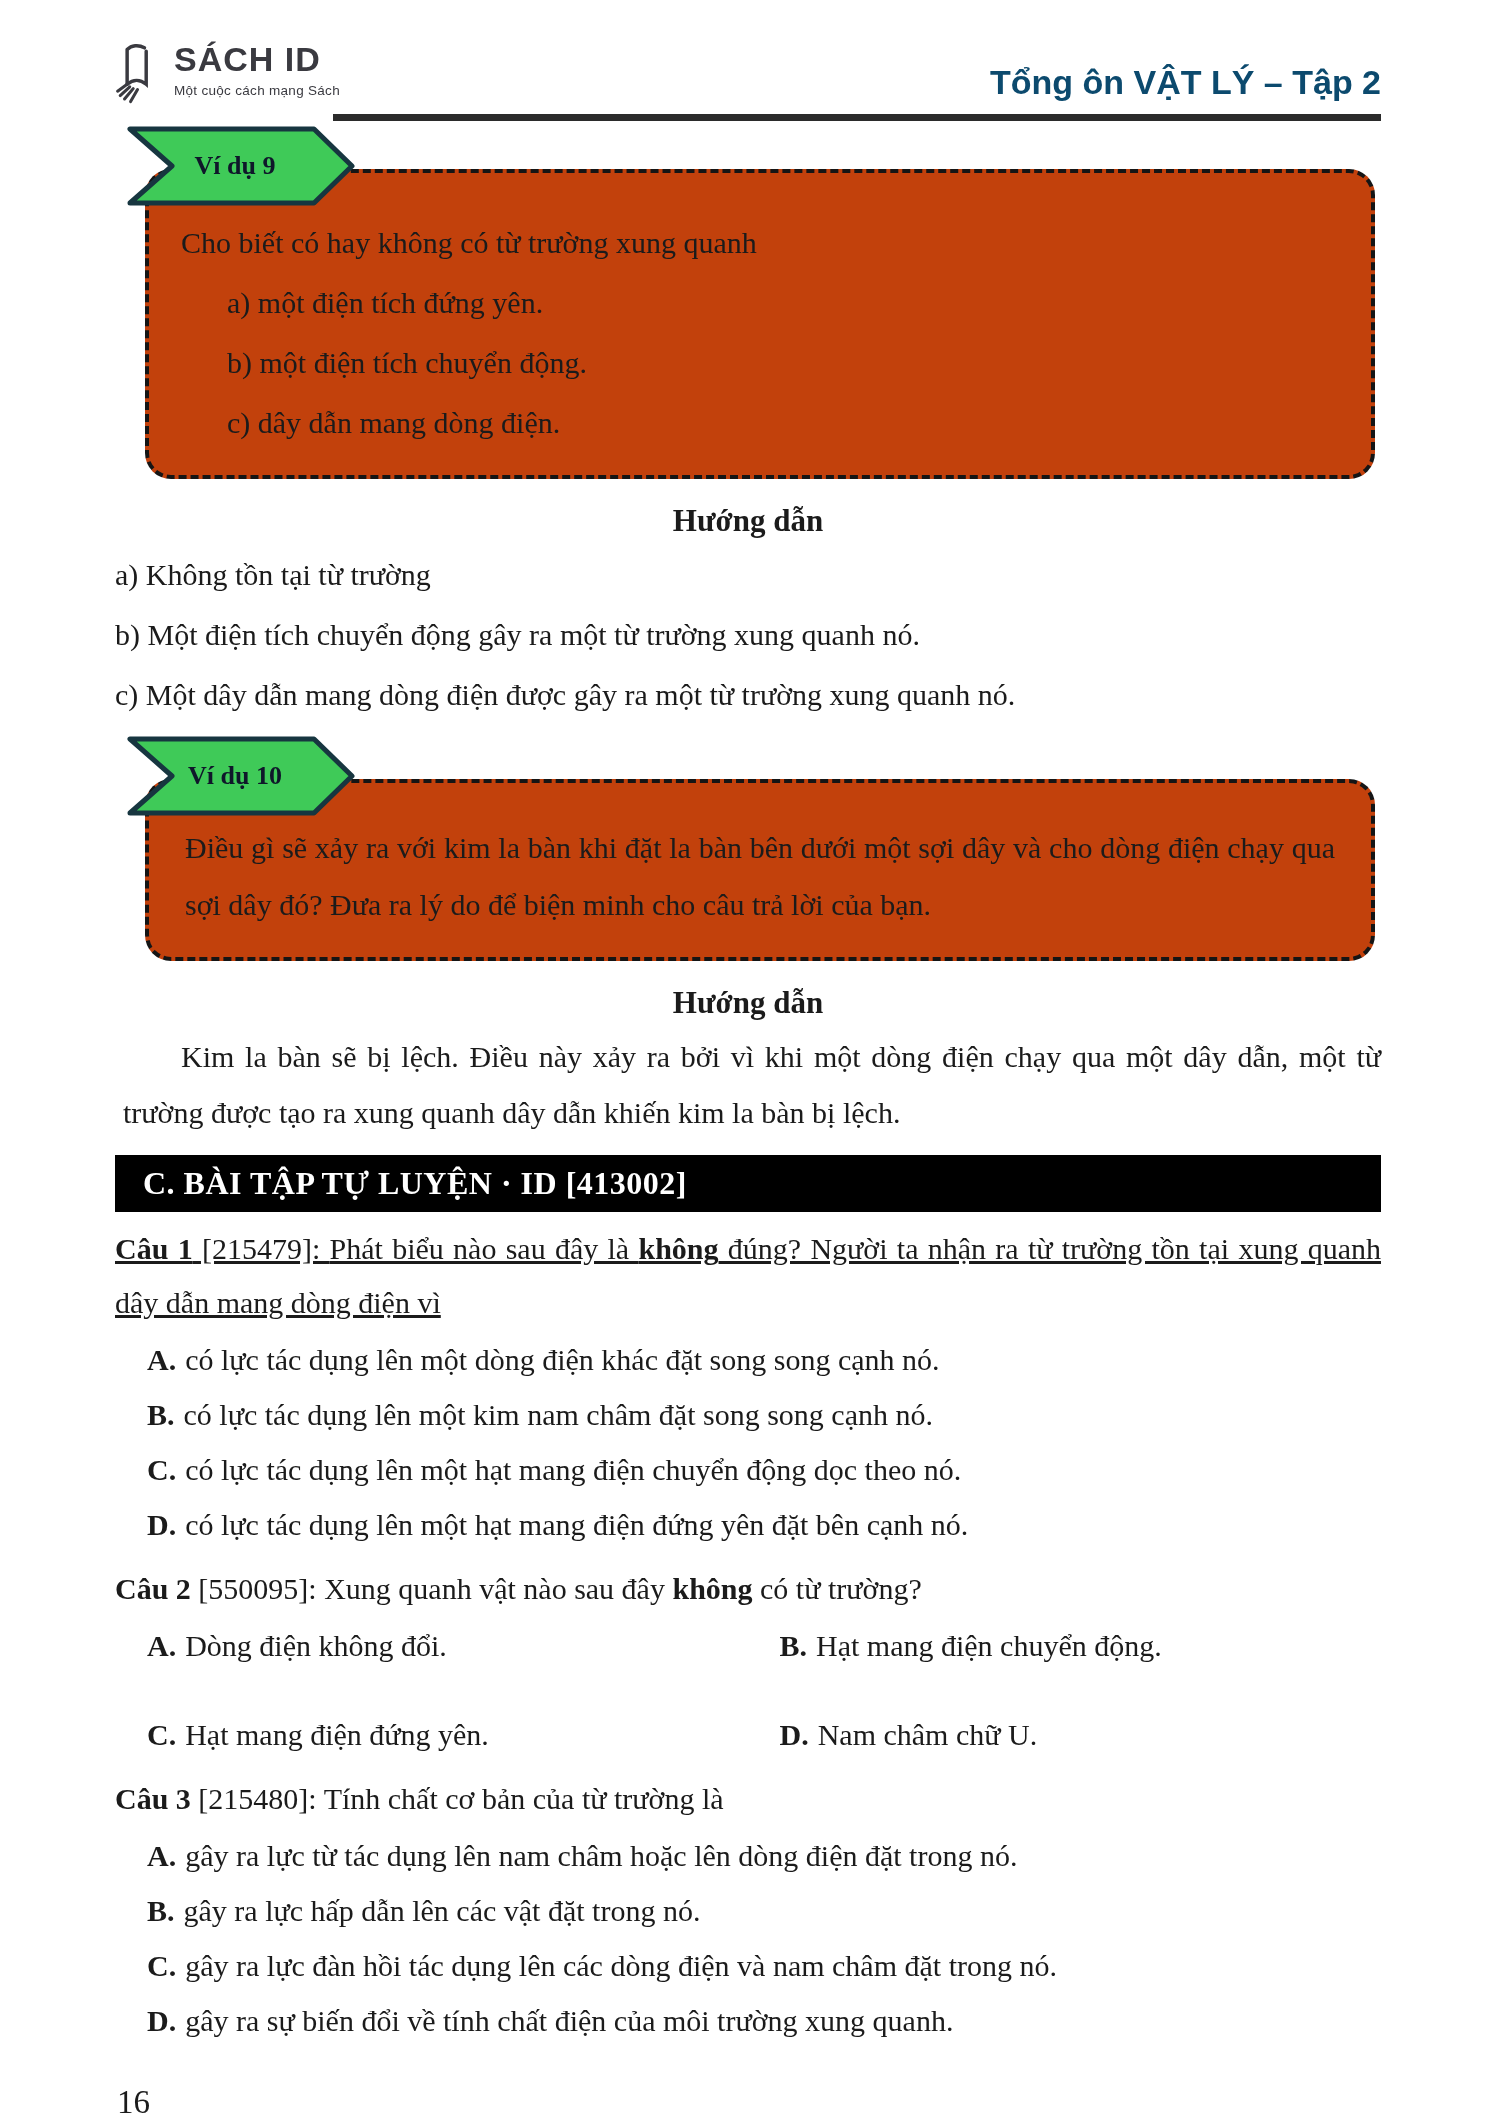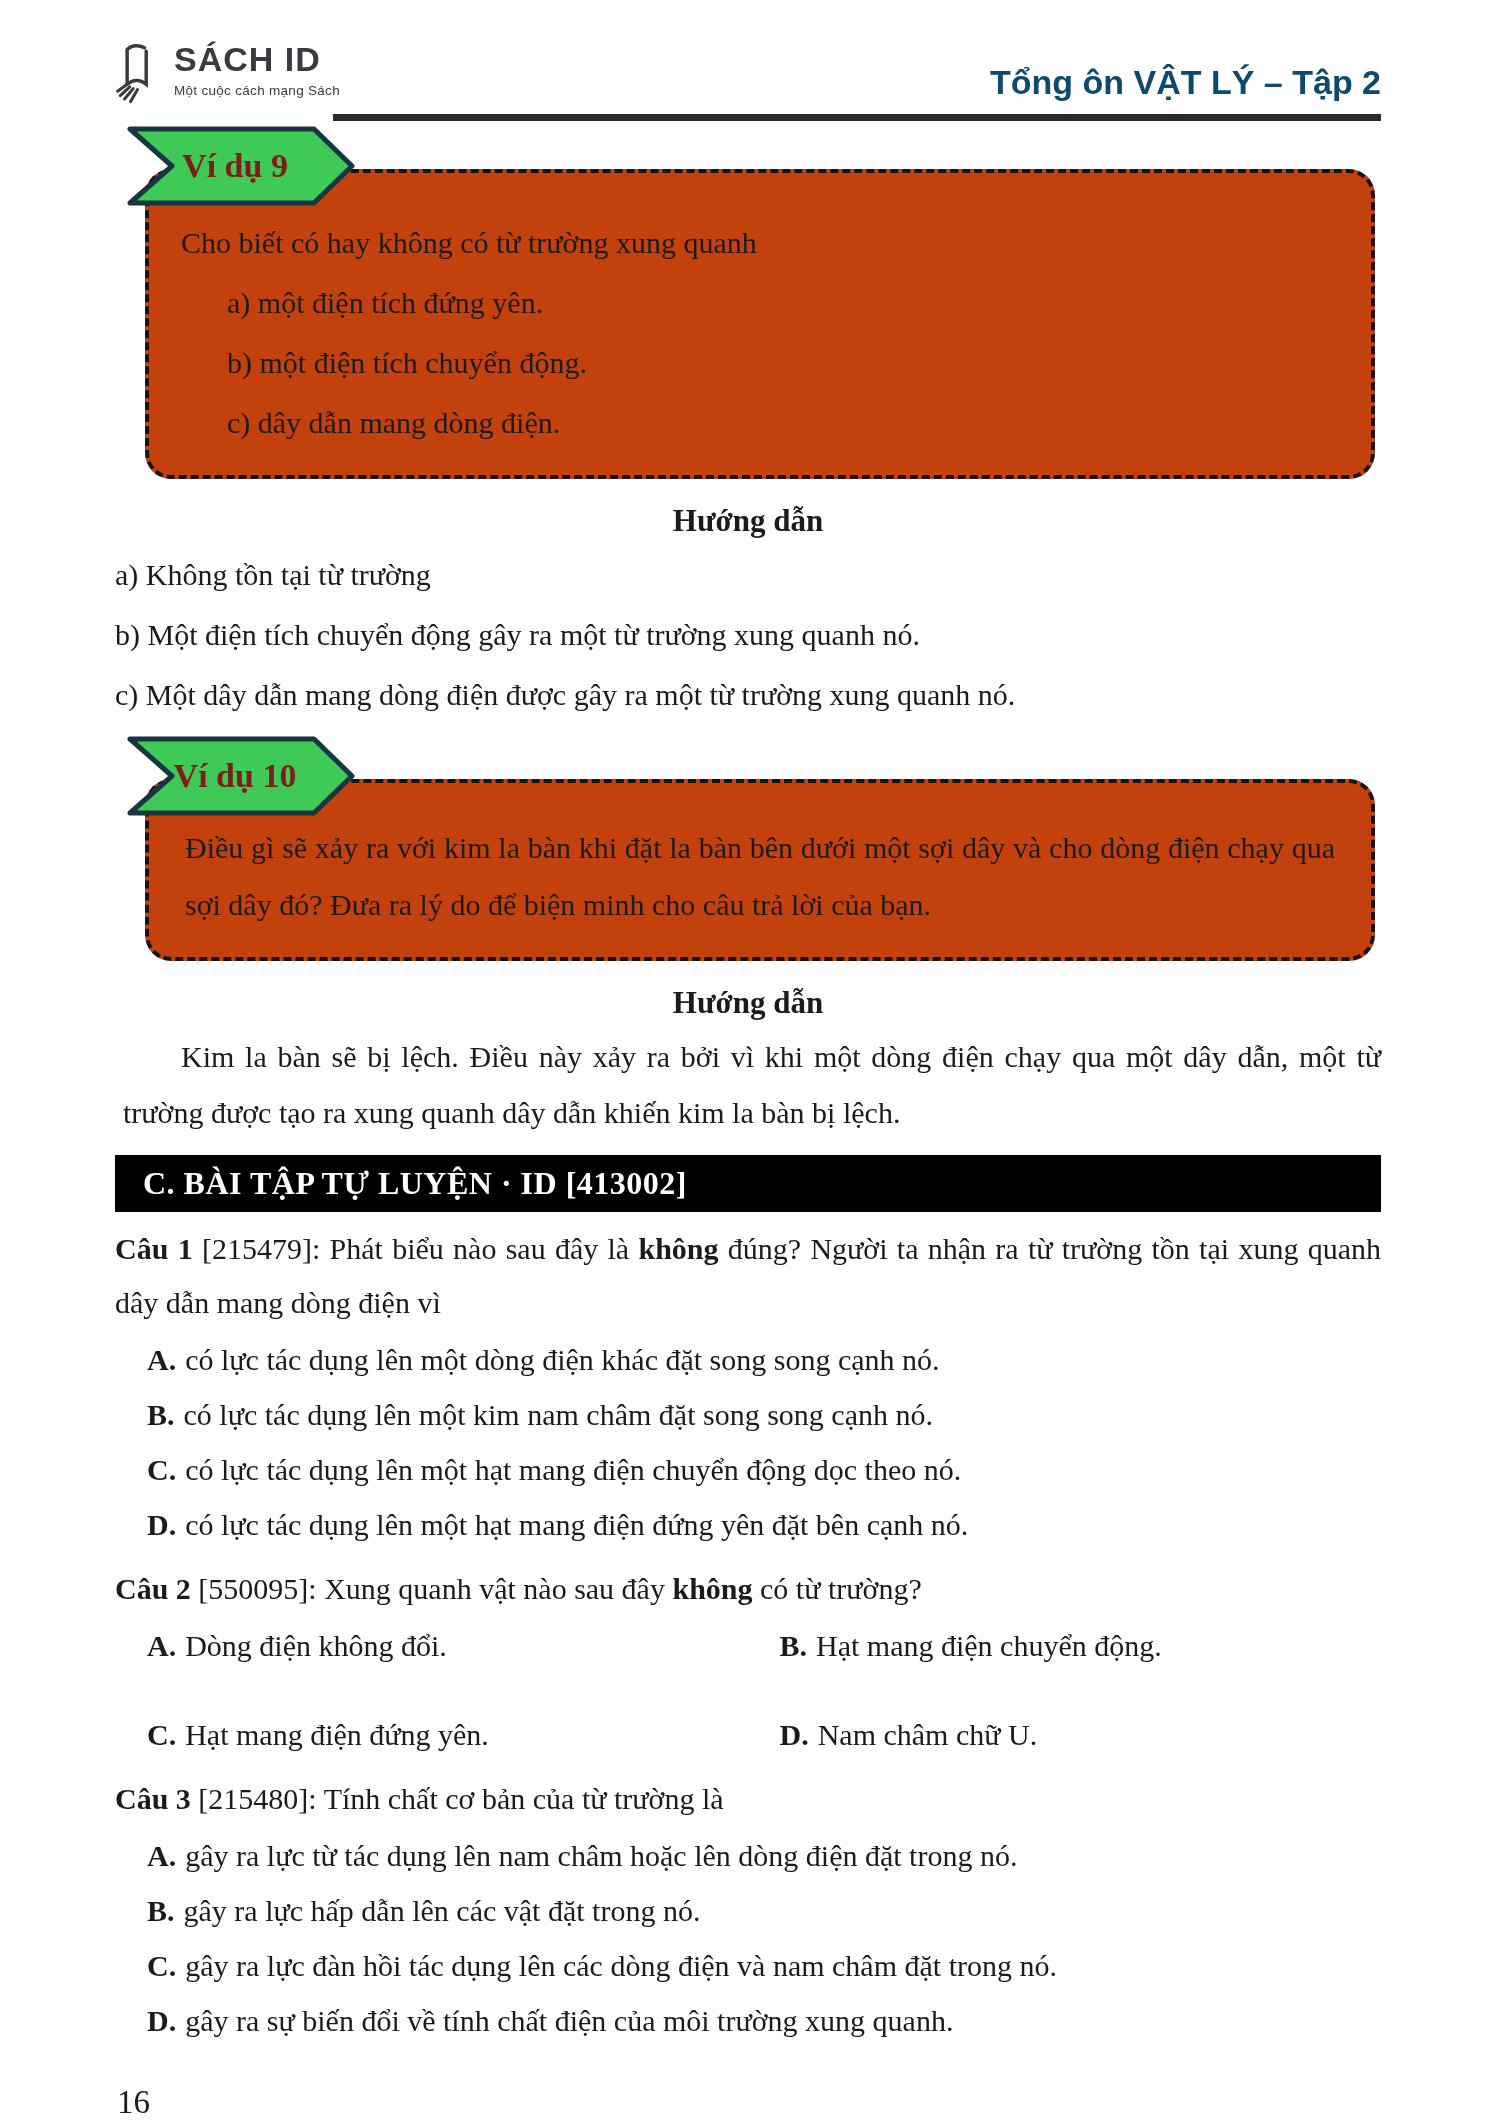--- a/index.html
+++ b/index.html
@@ -50,21 +50,21 @@
     background: #c2410c;
     padding: 40px 40px 22px 32px;
   }
   .dashed-box.narrowpad { padding: 36px 36px 24px 36px; }
   .badge { position: absolute; top: -44px; left: -27px; width: 238px; height: 82px; z-index: 2; }
   .badge svg { position: absolute; left: 0; top: 0; width: 100%; height: 100%; }
   .badge-label {
     position: absolute; left: 0; top: 0; right: 0; bottom: 0;
     display: flex; align-items: center; justify-content: center;
     padding-left: 30px; padding-right: 34px;
-    color: #7f1d1d; font-weight: bold; font-size: 34px;
+    color: #0f172a; font-weight: bold; font-size: 26px;
   }
   .box-intro { margin: 0; font-size: 30px; line-height: 60px; }
   .box-item  { margin: 0; padding-left: 46px; font-size: 30px; line-height: 60px; }
   .box-par   { margin: 0; font-size: 30px; line-height: 57px; text-align: justify; }
 
   
   .guide-title { text-align: center; font-weight: bold; font-size: 31px; margin: 24px 0 0 0; }
   .guide-lines { margin-top: 6px; }
   .guide-lines p { margin: 0; font-size: 30px; line-height: 60px; }
   .guide-par {
@@ -75,21 +75,21 @@
   
   .section-bar {
     margin-top: 14px; background: #000000; color: #ffffff;
     font-weight: bold; font-size: 32px; height: 57px; line-height: 56px;
     padding-left: 28px; letter-spacing: .5px;
   }
 
   
   .question { margin-top: 10px; }
   .q-header { margin: 0; font-size: 30px; line-height: 54px; }
-  .justify { text-align: justify; }
+  .justify { text-align: justify; text-decoration: underline; }
   .options { padding-left: 32px; margin-top: 2px; }
   .opt { margin: 0; font-size: 30px; line-height: 55px; }
   .opt-label { margin-right: 9px; }
   .grid2 { display: grid; grid-template-columns: 48.5% 51.5%; gap: 34px; }
 
   .page-number { margin-top: 36px; font-size: 33px; padding-left: 2px; }
 </style>
 </head>
 <body>
 

